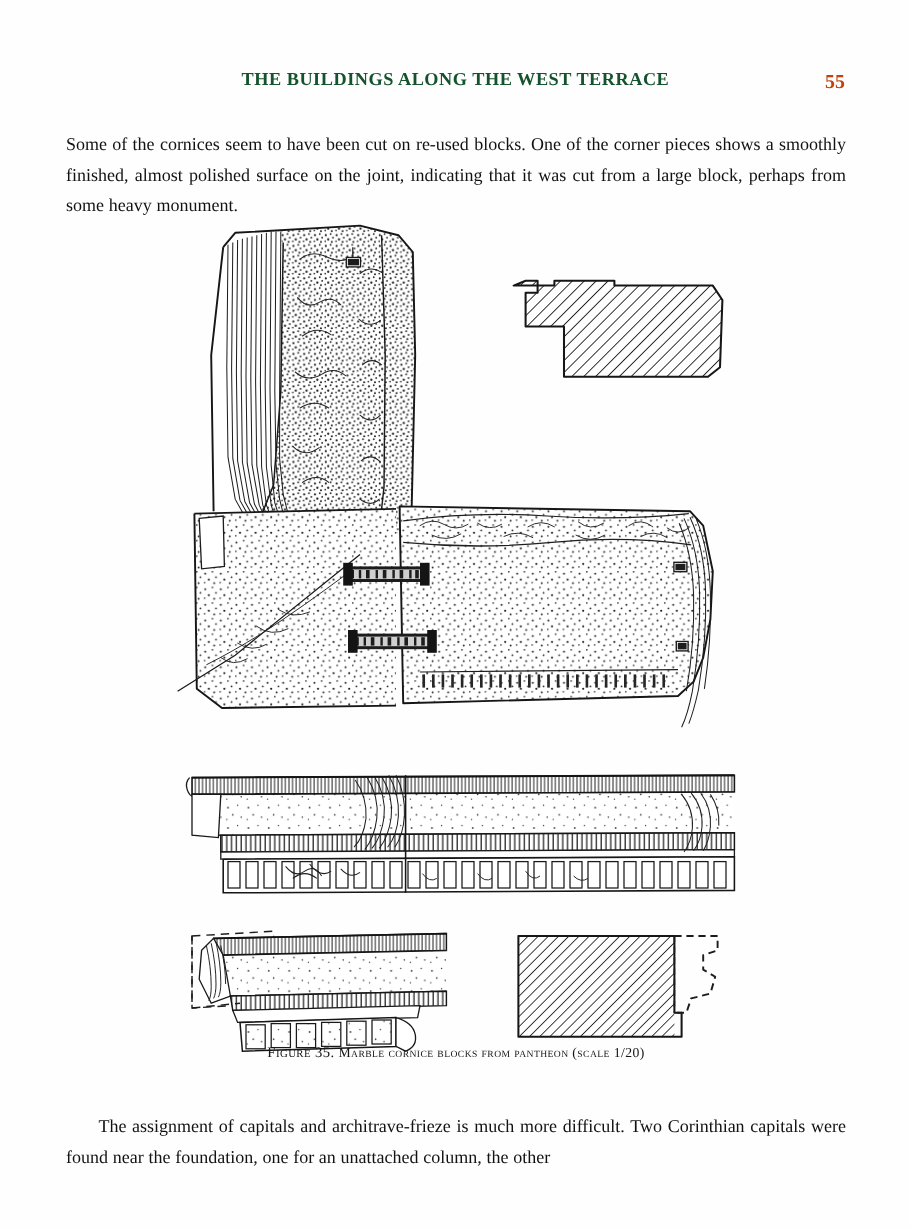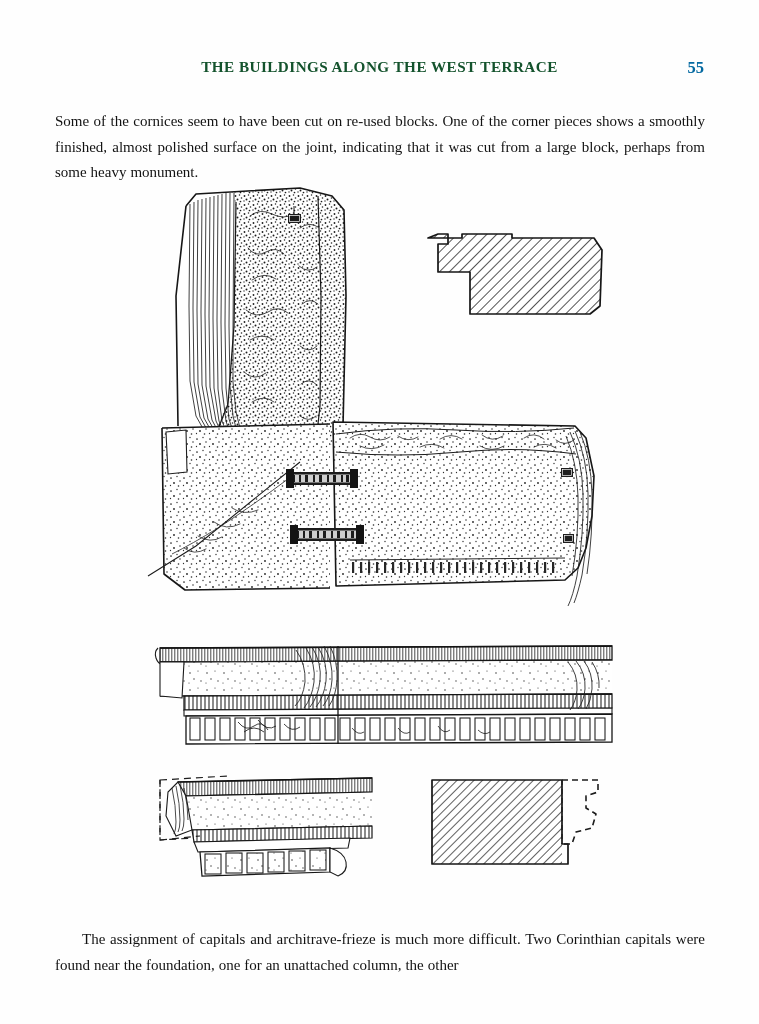--- a/index.html
+++ b/index.html
@@ -41,21 +41,21 @@
     letter-spacing: 0.45px;
     white-space: nowrap;
     color: #14532d;
   }
   .runhead-folio {
     position: absolute;
     right: 0;
     top: 0;
     font-size: 16.5px;
     font-weight: bold;
-    color: #0369a1;
+    color: #c2410c;
   }
 
   
   .bodytext {
     position: absolute;
     left: 55px;
     width: 650px;
     font-size: 15px;
     line-height: 25.6px;
     text-align: justify;
@@ -465,19 +465,23 @@
         <rect x="432" y="604" width="130" height="84" fill="url(#hatch45b)" stroke="none"></rect>
         <path d="M432,604 L562,604 L562,668 L568,668 L568,688 L432,688 Z" fill="none" stroke="#161616" stroke-width="1.7" stroke-linejoin="round"></path>
 
         <path d="M562,604 L598,604 L598,616 L586,620 L586,632 L596,638 L592,652
                  L576,656 L572,668 L562,668" fill="none" stroke="#1c1c1c" stroke-width="1.6" stroke-dasharray="6 4" stroke-linejoin="round"></path>
         <path d="M562,604 L562,668" fill="none" stroke="#1c1c1c" stroke-width="1.3" stroke-dasharray="5 4"></path>
       </g>
 
     </svg>
 
+    <div class="fig-caption">
+      <span class="cap-lead">Figure 35.</span>
+      <span>Marble cornice blocks from pantheon (scale 1/20)</span>
+    </div>
   </div>
 
   <div class="bodytext para-bottom">
     <div class="indent-line">The assignment of capitals and architrave-frieze is much more difficult. Two Corinthian capitals were found near the foundation, one for an unattached column, the other</div>
   </div>
 
 </div>
 
 </body></html>

